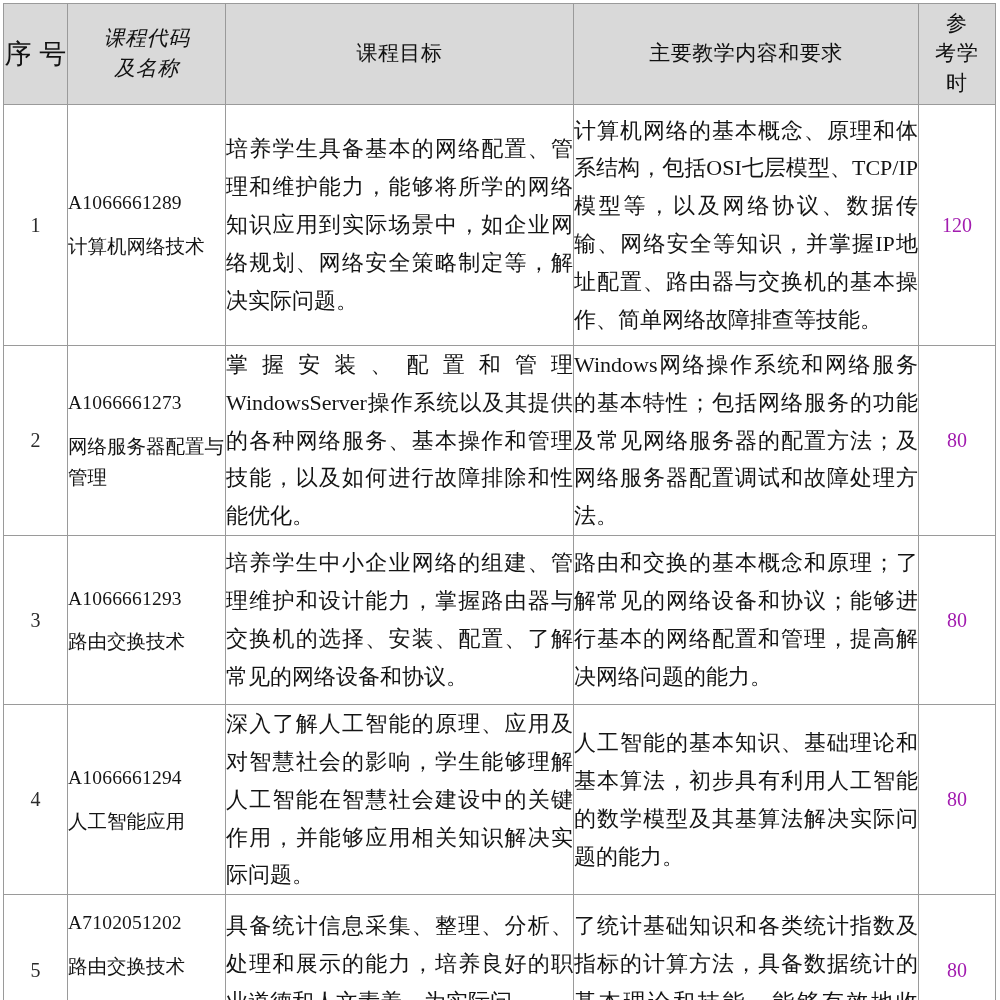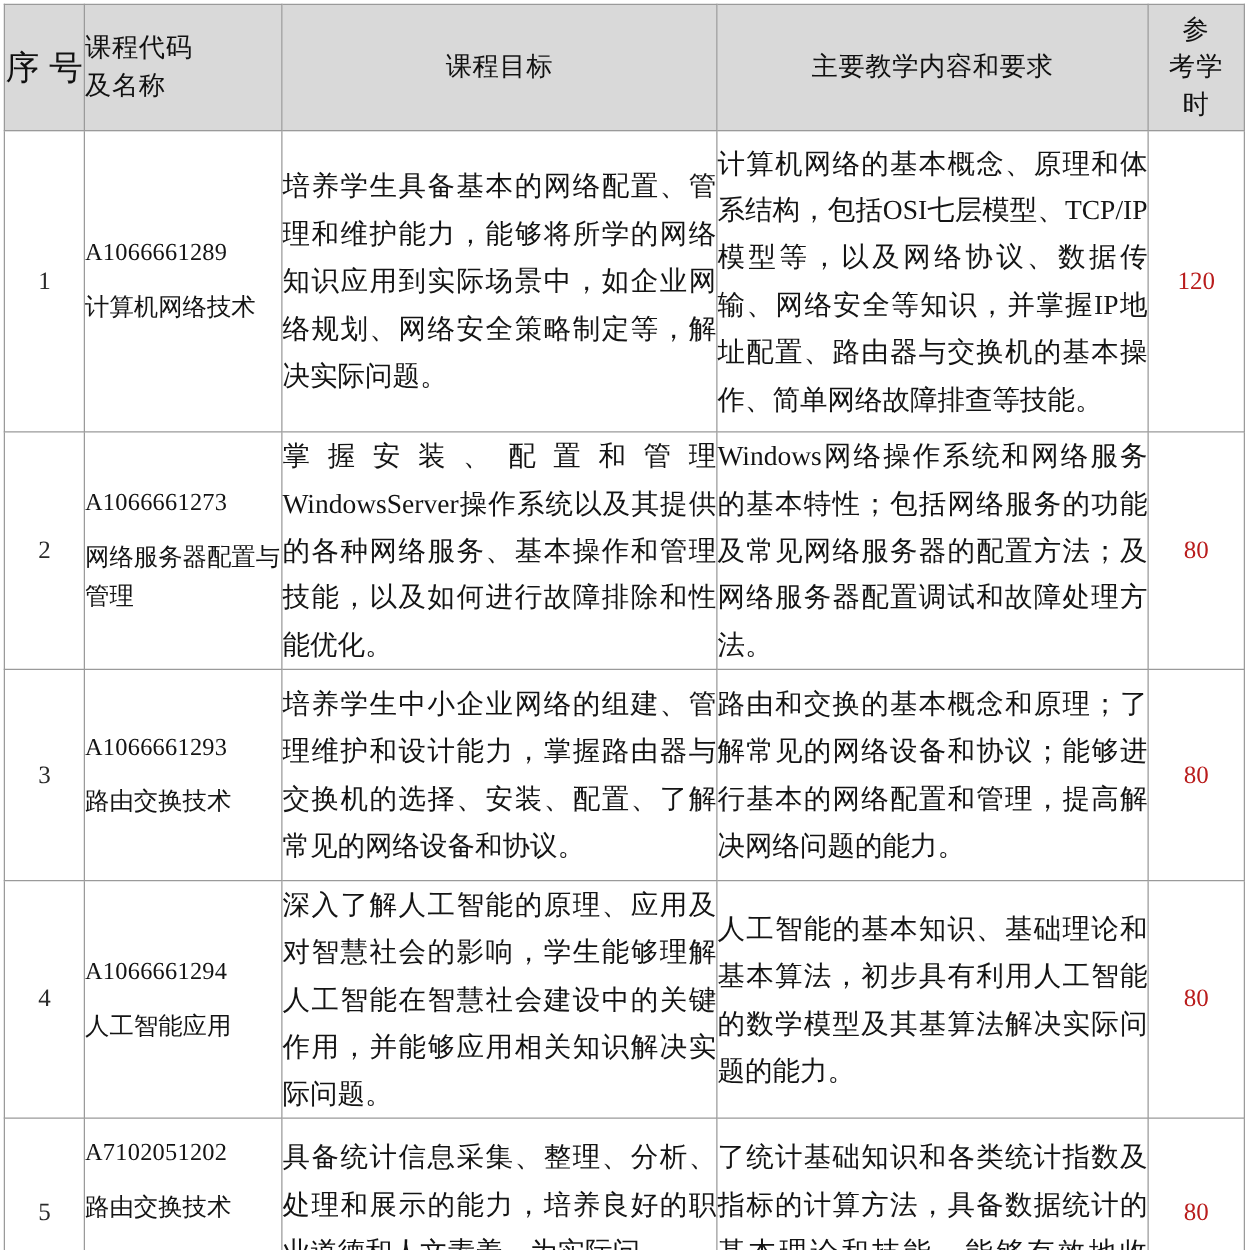--- a/index.html
+++ b/index.html
@@ -60,21 +60,21 @@
     color: #111;
   }
   th.h-no   { font-size: 27px; }
   th.h-code { font-size: 21px; }
   th.h-hours{ font-size: 21px; letter-spacing: 1px; }
 
   .hdr-stack {
     display: block;
     white-space: pre-line;
   }
-  th.h-code .hdr-stack { text-align: left; }
+  th.h-code .hdr-stack { text-align: center; font-style: italic; }
 
   
   td.cell-no {
     text-align: center;
     font-size: 20px;
     color: #2a2a2a;
   }
   td.cell-code {
     font-size: 19.5px;
     line-height: 1.62;
@@ -95,21 +95,21 @@
     padding: 9px 11px;
     text-align: justify;
     text-align-last: left;
     text-justify: inter-character;
     color: #141414;
     vertical-align: middle;
   }
   td.cell-hours {
     text-align: center;
     font-size: 20px;
-    color: #b91c1c;
+    color: #a21caf;
   }
 
   tr.row-1 td { height: 240px; }
   tr.row-2 td { height: 176px; }
   tr.row-3 td { height: 168px; }
   tr.row-4 td { height: 167px; }
   tr.row-5 td { height: 150px; }
 
   
   tr.row-5 td.cell-code,

